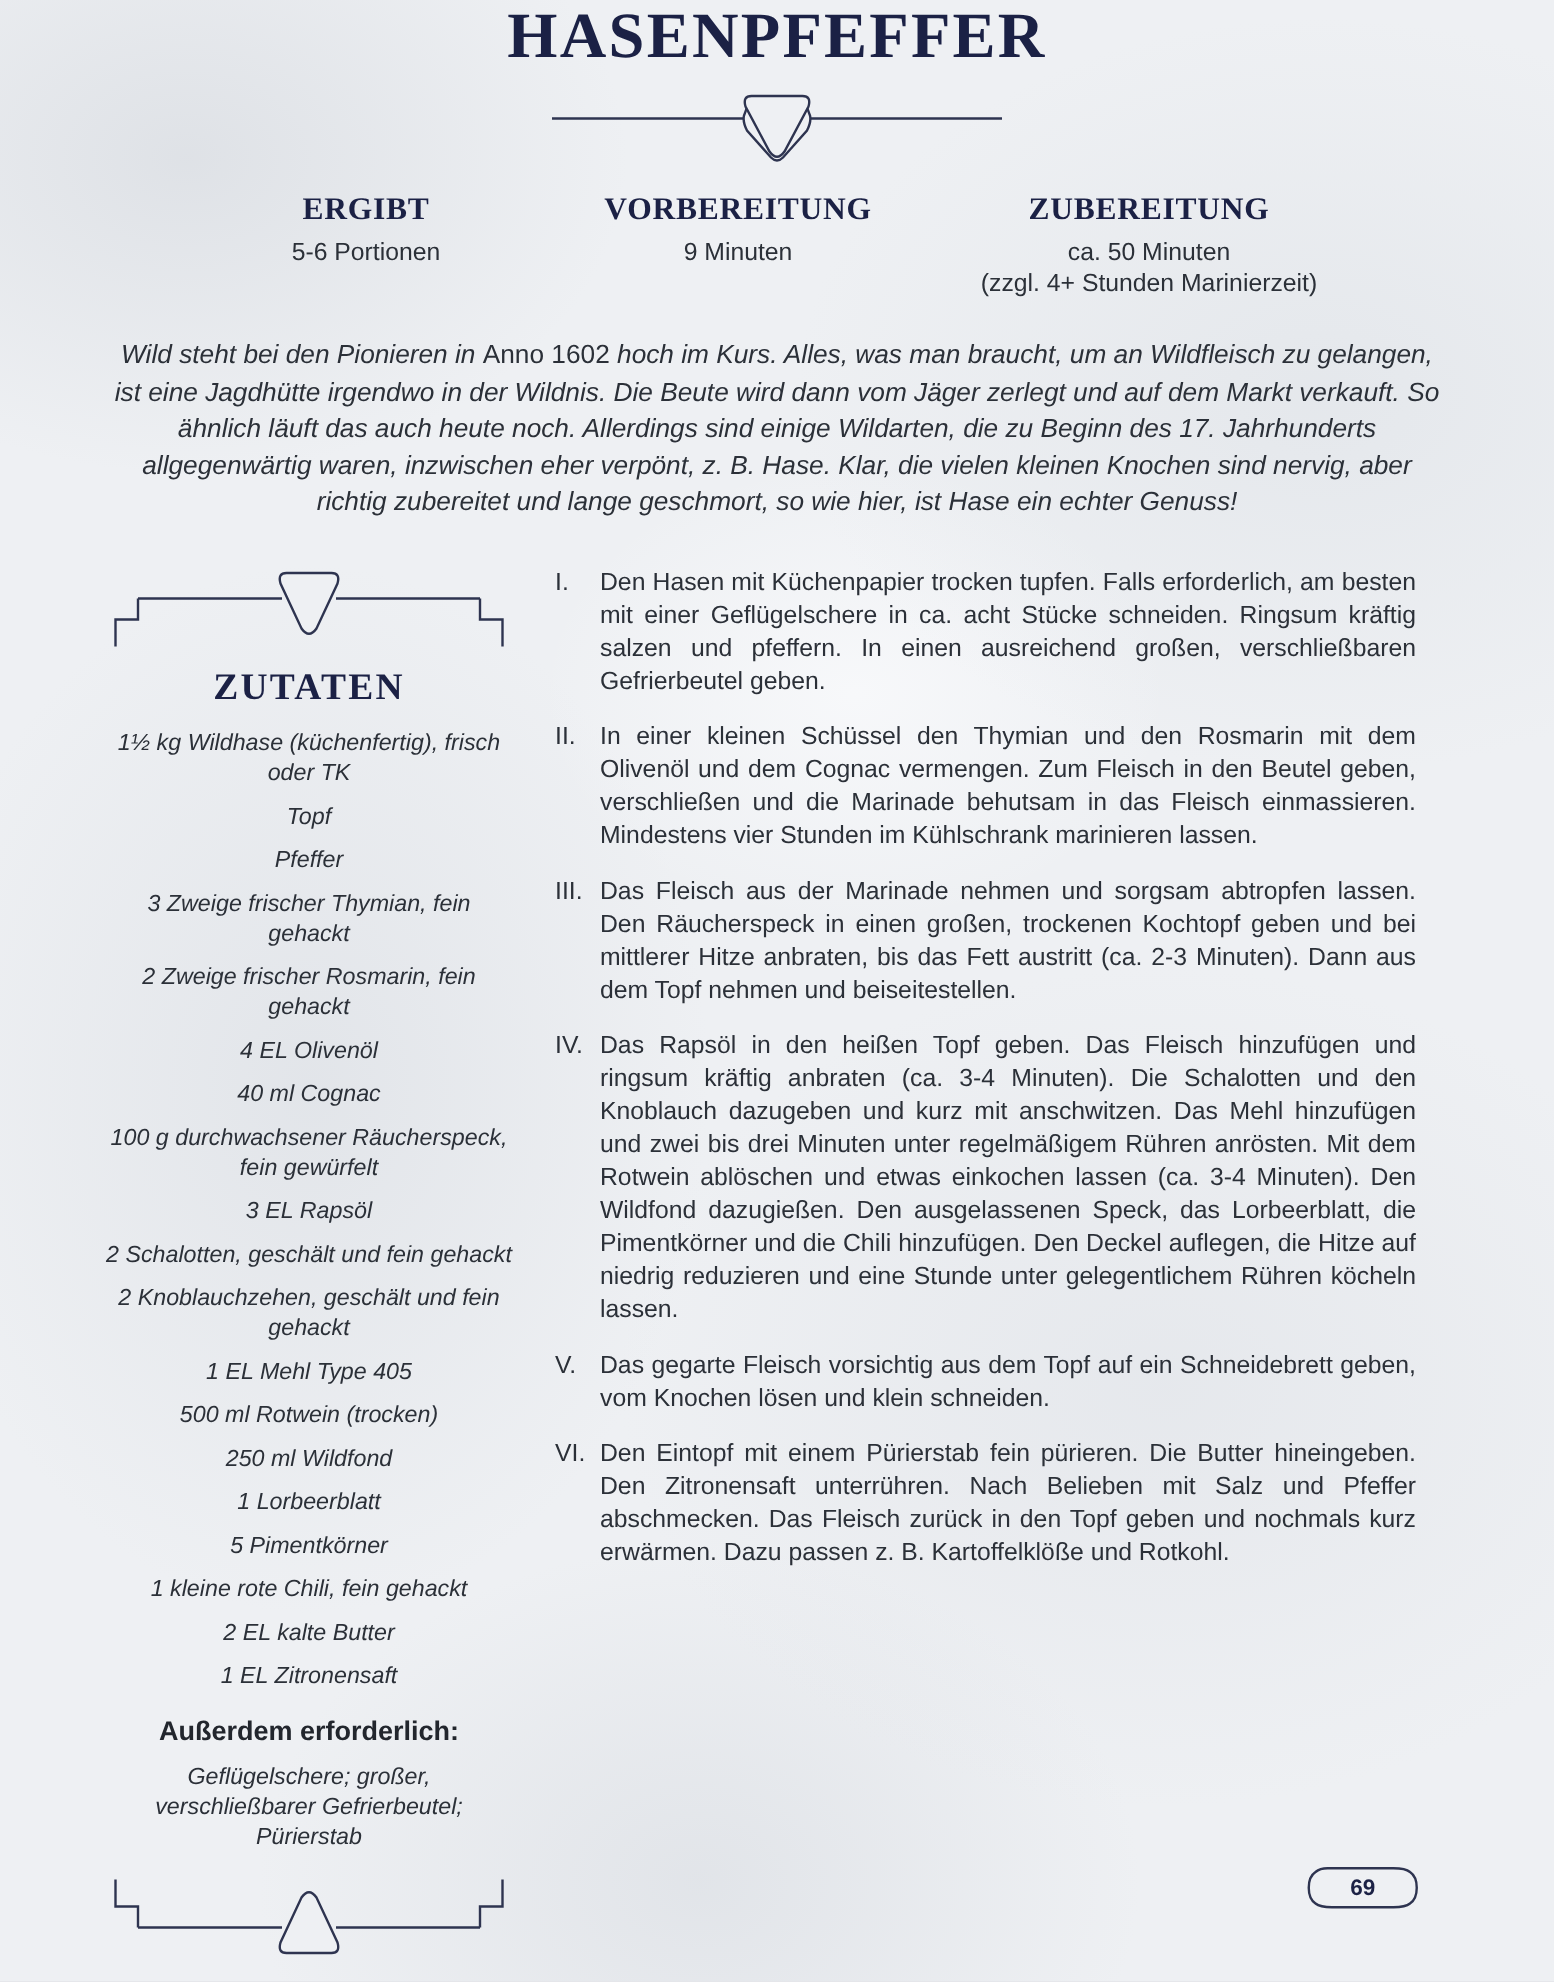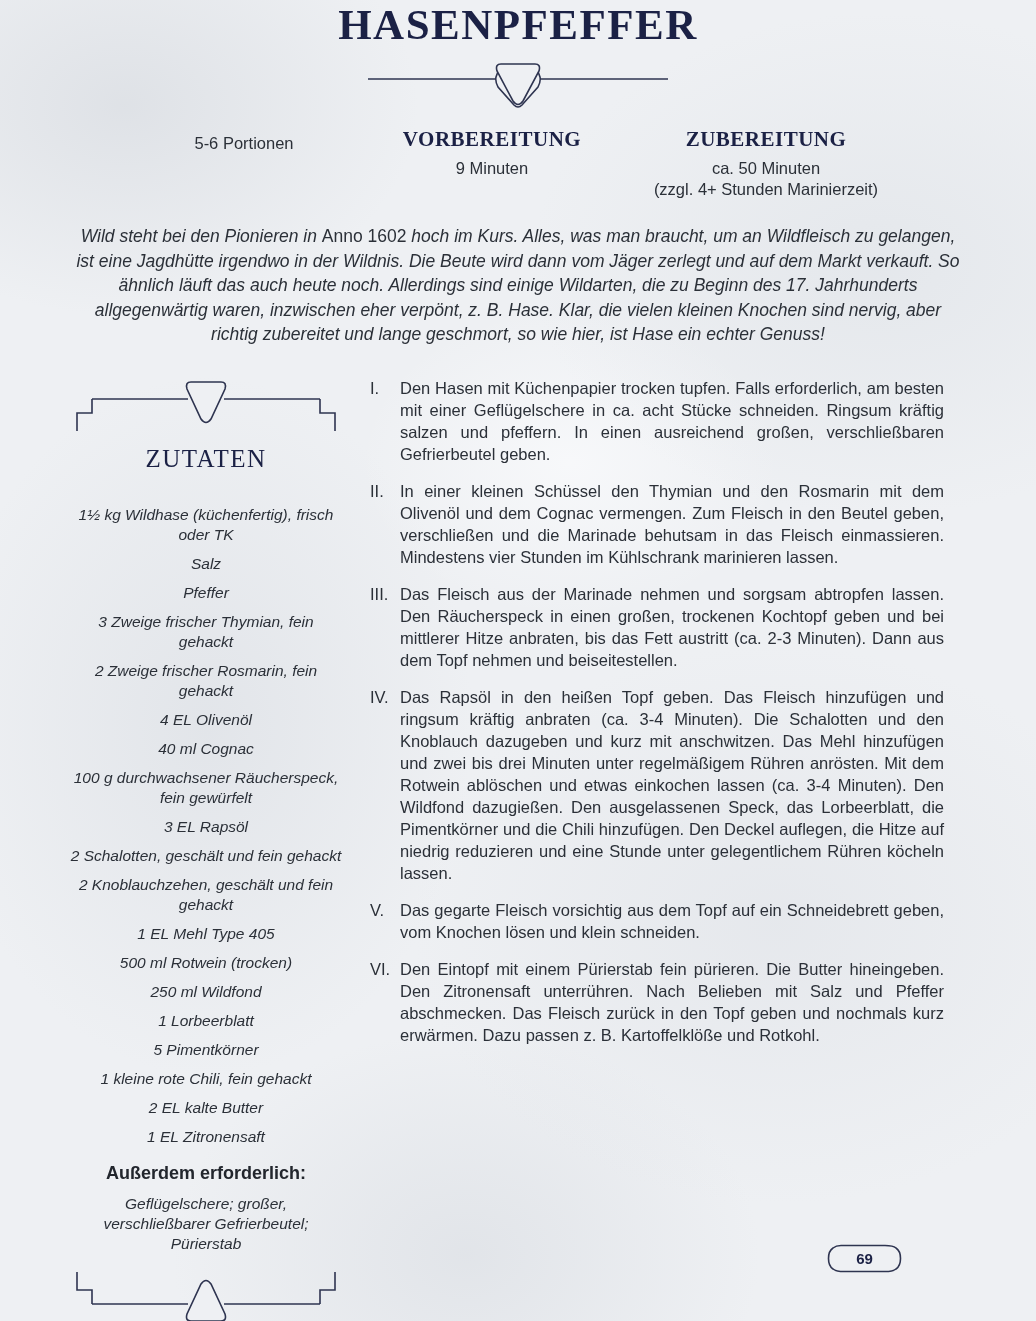--- a/index.html
+++ b/index.html
@@ -68,25 +68,25 @@
     padding-left: 70px;
     padding-right: 92px;
     gap: 28px;
   }
 
   
   .ingredients { width: 272px; flex: none; text-align: center; }
   .bracket { display: block; margin: 0 auto; }
   .ingredients-title {
     font-family: "Liberation Serif", serif;
-    font-weight: 400;
+    font-weight: 700;
     font-size: 25px;
     letter-spacing: 1.5px;
     color: #1b2145;
-    margin: 10px 0 32px 0;
+    margin: 10px 0 13px 0;
   }
   .ingredient-list { list-style: none; }
   .ingredient-list li {
     font-style: italic;
     font-size: 15.5px;
     line-height: 20px;
     margin-bottom: 9px;
     color: #2b3038;
   }
   .extra-title {
@@ -119,21 +119,21 @@
   }
   .step-text {
     flex: 1;
     text-align: justify;
     color: #2b3038;
   }
 
   
   .page-badge {
     position: absolute;
-    left: 827px;
+    left: 871px;
     top: 1244px;
     width: 75px;
     height: 29px;
   }
   .page-badge .num {
     position: absolute;
     inset: 0;
     display: flex;
     align-items: center;
     justify-content: center;
@@ -153,20 +153,21 @@
     <div class="title">HASENPFEFFER</div>
     <svg class="divider" width="300" height="48" viewBox="0 0 300 48">
       <line class="ln" x1="0" y1="18" x2="300" y2="18"></line>
       <path class="shield" d="M 136,4 Q 132,4 131,8 L 128,16 Q 127,20 130,26 L 146,44 Q 150,48 154,44 L 170,26 Q 173,20 172,16 L 169,8 Q 168,4 164,4 Z" transform="translate(-0,0)"></path>
       <path class="shield" d="M 133,3 H 167 Q 173,3 171,10 L 155,40 Q 150,47 145,40 L 129,10 Q 127,3 133,3 Z"></path>
     </svg>
   </div>
 
   <div class="meta-row">
     <div class="meta-col">
+      <div class="meta-label">ERGIBT</div>
       <div class="meta-value">5-6 Portionen</div>
     </div>
     <div class="meta-col">
       <div class="meta-label">VORBEREITUNG</div>
       <div class="meta-value">9 Minuten</div>
     </div>
     <div class="meta-col" style="width:300px">
       <div class="meta-label">ZUBEREITUNG</div>
       <div class="meta-value">
         <span>ca. 50 Minuten</span><br>
@@ -183,21 +184,21 @@
       <svg class="bracket" width="272" height="58" viewBox="0 0 272 58">
         <polyline class="ln" points="22,22 118,22"></polyline>
         <polyline class="ln" points="154,22 250,22"></polyline>
         <polyline class="ln" points="22,22 22,36 7,36 7,54"></polyline>
         <polyline class="ln" points="250,22 250,36 265,36 265,54"></polyline>
         <path class="shield" d="M 121,5 H 151 Q 157,5 155,12 L 141,42 Q 136,49 131,42 L 117,12 Q 115,5 121,5 Z"></path>
       </svg>
       <div class="ingredients-title">ZUTATEN</div>
       <ul class="ingredient-list">
         <li>1½ kg Wildhase (küchenfertig), frisch oder TK</li>
-        <li>Salz</li>
+        <li>Topf</li>
         <li>Pfeffer</li>
         <li>3 Zweige frischer Thymian, fein gehackt</li>
         <li>2 Zweige frischer Rosmarin, fein gehackt</li>
         <li>4 EL Olivenöl</li>
         <li>40 ml Cognac</li>
         <li>100 g durchwachsener Räucherspeck, fein gewürfelt</li>
         <li>3 EL Rapsöl</li>
         <li>2 Schalotten, geschält und fein gehackt</li>
         <li>2 Knoblauchzehen, geschält und fein gehackt</li>
         <li>1 EL Mehl Type 405</li>

